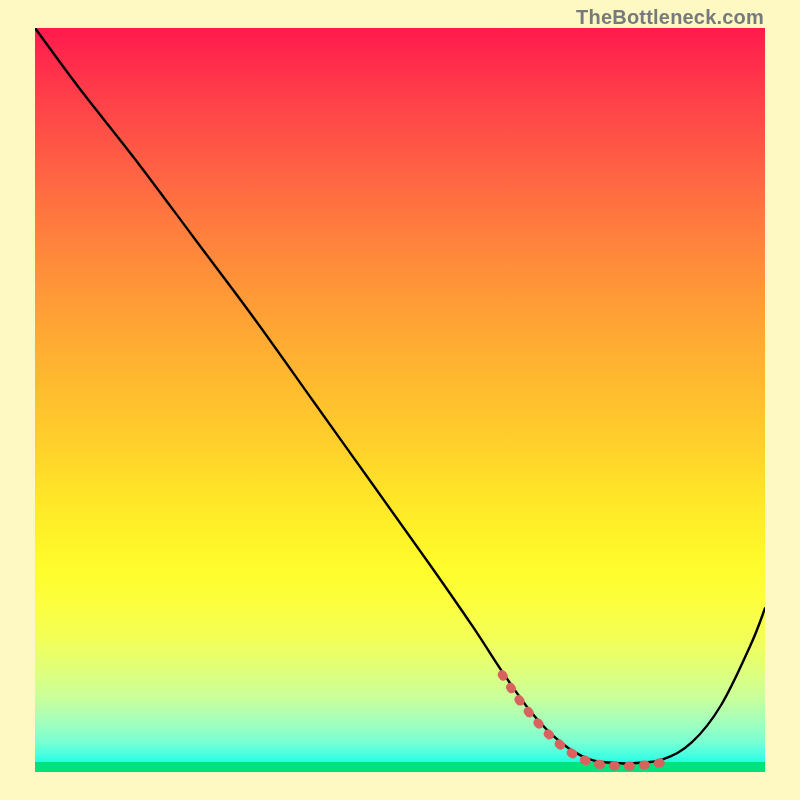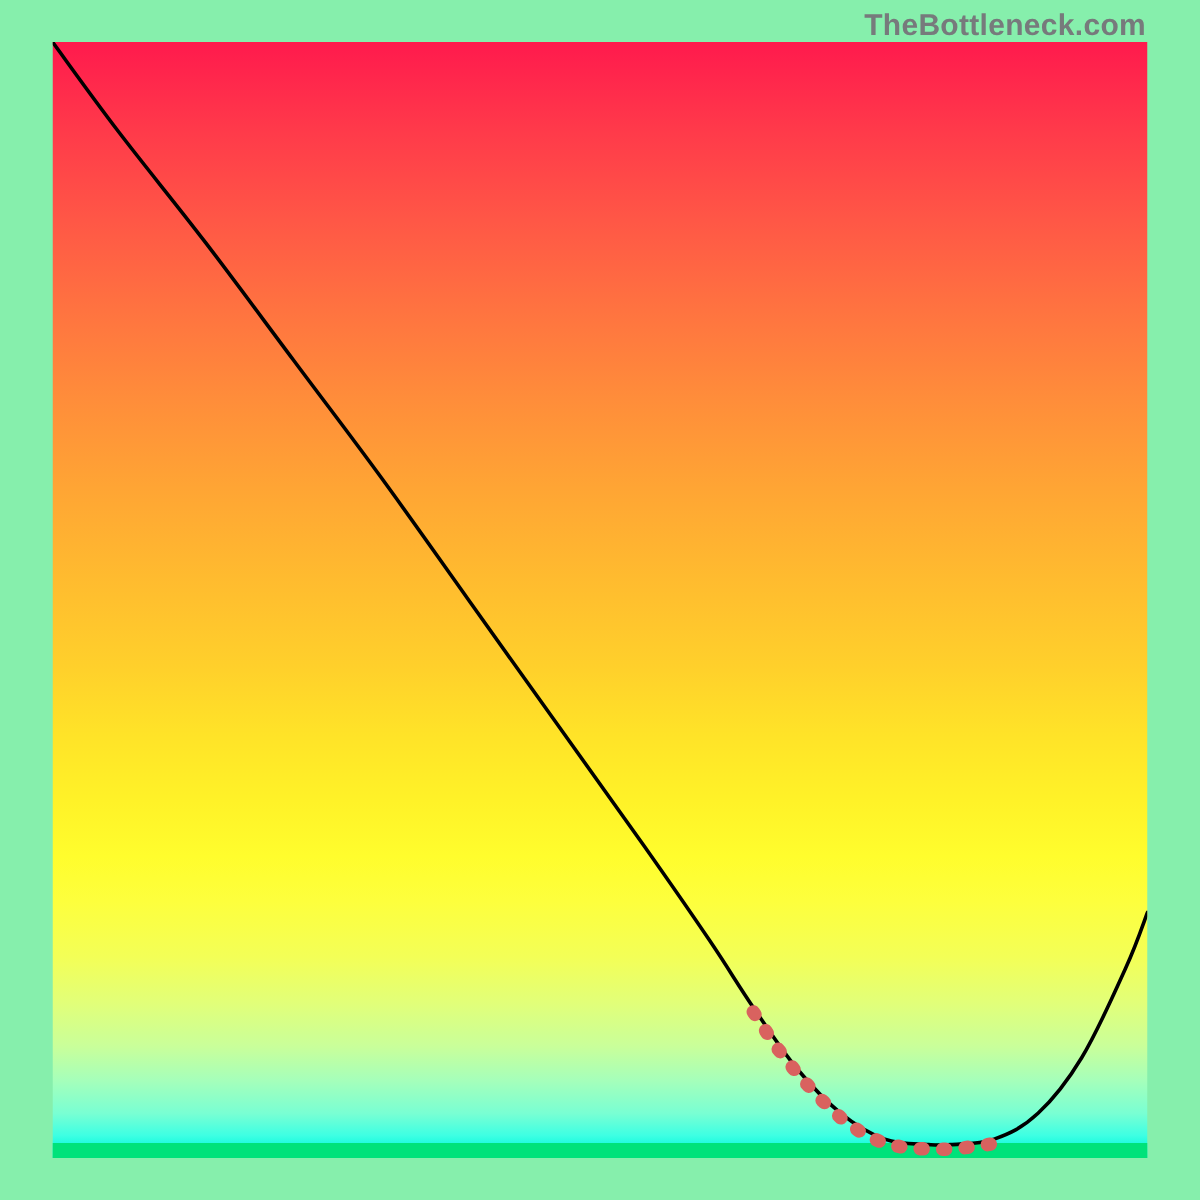--- a/index.html
+++ b/index.html
@@ -9,21 +9,21 @@
     height: 800px;
     background: #000;
     overflow: hidden;
   }
   .frame {
     position: absolute;
     left: 0;
     top: 0;
     width: 800px;
     height: 800px;
-    background: #86efac;
+    background: #fef9c3;
   }
   .plot {
     position: absolute;
     left: 35px;
     top: 28px;
     width: 730px;
     height: 744px;
     overflow: hidden;
   }
   .gradient {

